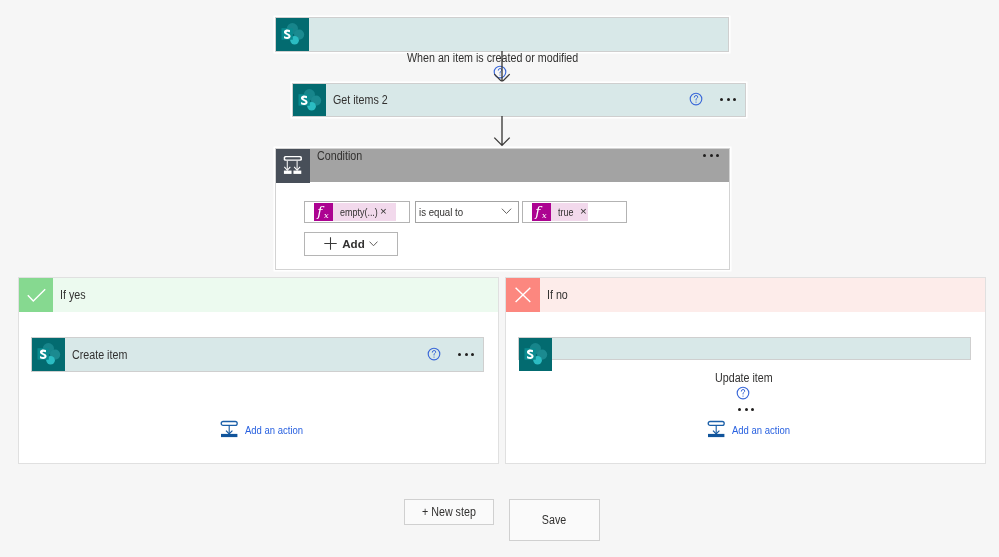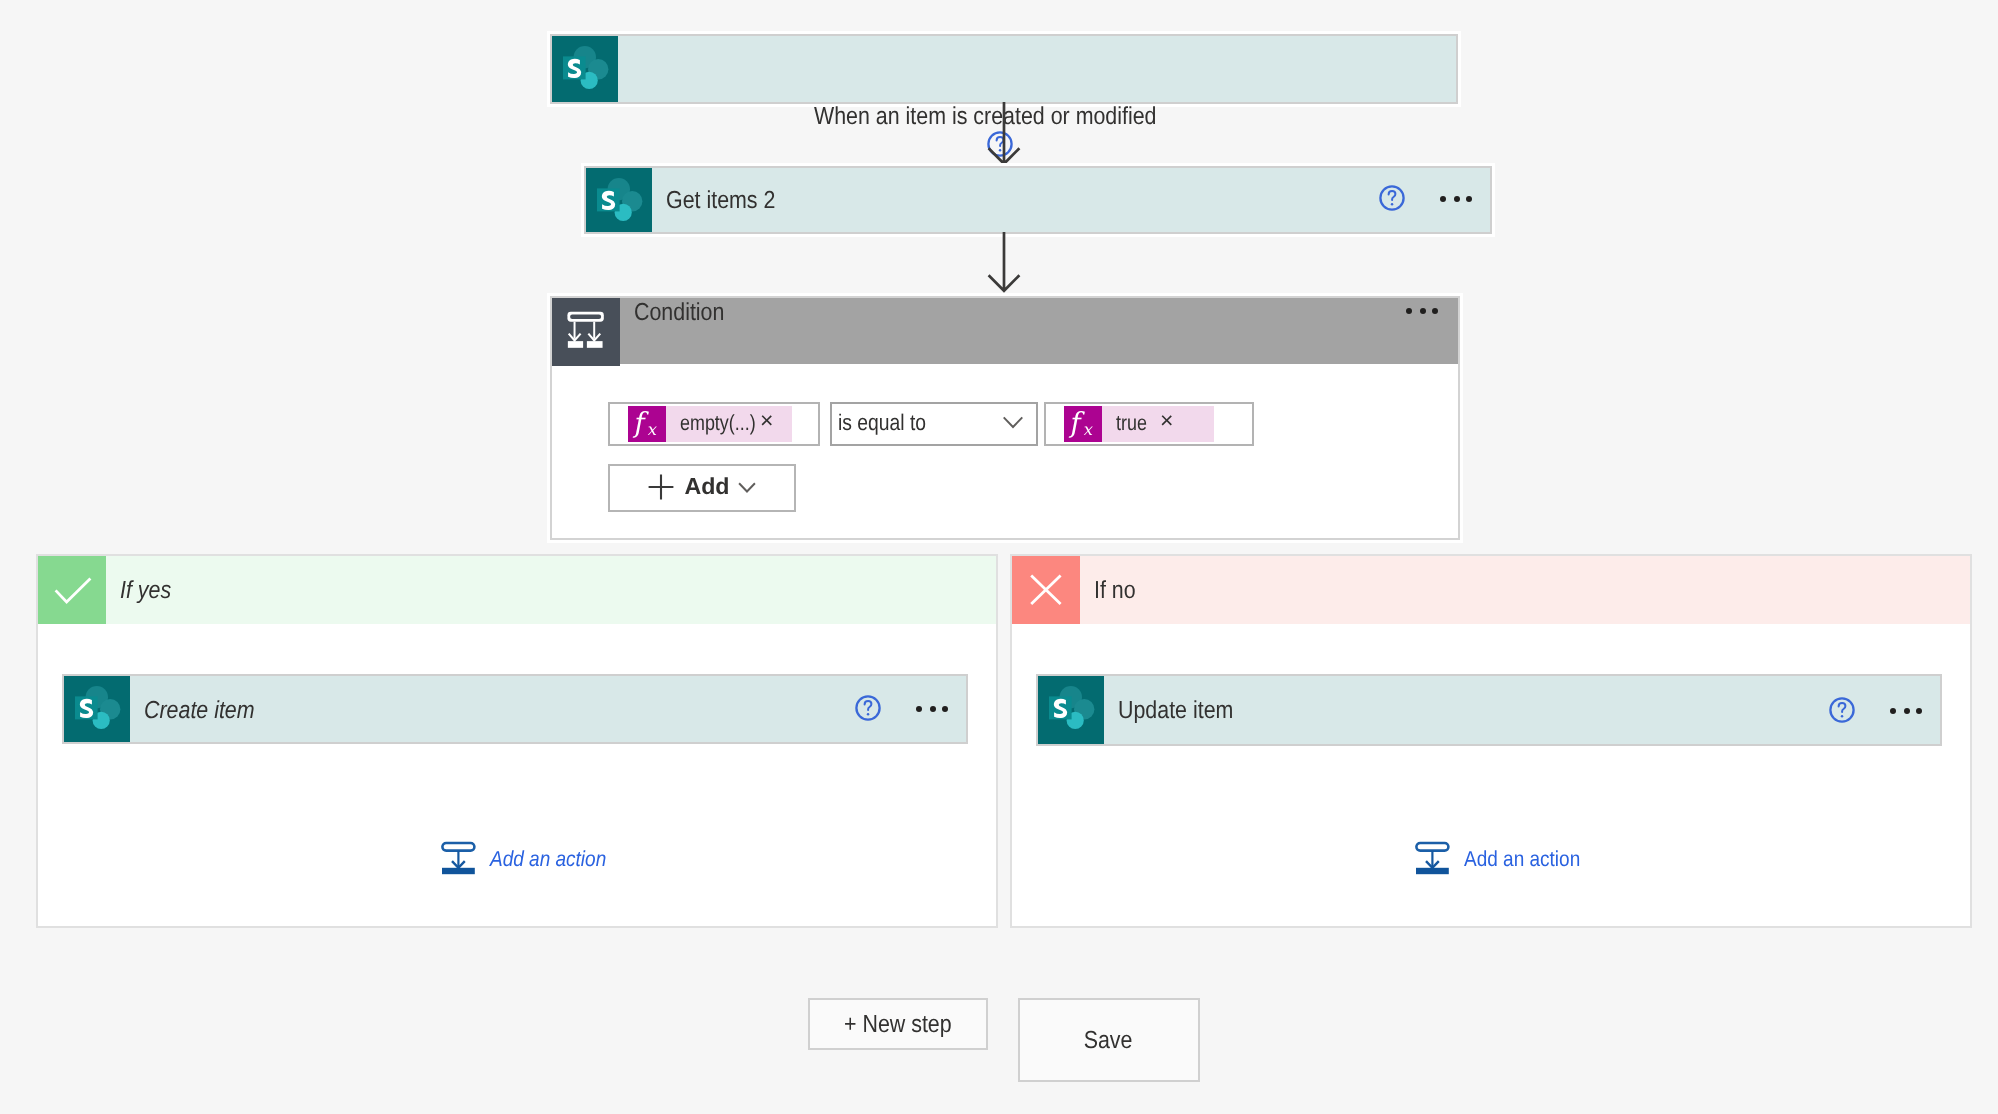--- a/index.html
+++ b/index.html
@@ -166,38 +166,38 @@
       </svg>
     </div>
 
     <div class="fieldbox" style="position:absolute;left:246px;top:52px;width:105px;">
       <div class="fx">
           <svg width="19" height="18" viewBox="0 0 19 18">
           <text x="3.3" y="13.0" font-family="DejaVu Serif, serif" font-style="italic" font-size="13.8" fill="#fff">f</text>
           <text x="9.9" y="14.6" font-family="DejaVu Serif, serif" font-style="italic" font-size="8.2" fill="#fff">x</text>
         </svg>
         </div>
-      <div class="token" style="width:56px;">
+      <div class="token" style="width:37px;">
         <span class="lbl" style="width:17px;">true</span>
         <span class="x" style="margin-left:5px;">×</span>
       </div>
     </div>
 
     <div class="addbtn" style="left:28px;top:83px;width:94px;height:24px;text-align:center;">
       <svg width="13" height="13" viewBox="0 0 13 13" style="margin-right:5px;">
         <path d="M6.5 0.3 L6.5 12.7 M0.3 6.5 L12.7 6.5" stroke="#3a3a3a" stroke-width="1.05"></path>
       </svg>
       <span>Add</span>
       <svg width="9" height="6" viewBox="0 0 10 6.5" style="margin-left:4px;">
         <path d="M0.6 0.6 L5 5.2 L9.4 0.6" fill="none" stroke="#605e5c" stroke-width="1.1"></path>
       </svg>
     </div>
   </div>
 
-  <div class="branch" style="left:18px;top:277px;width:481px;height:187px;font-style:italic;">
+  <div class="branch" style="left:18px;top:277px;width:481px;height:187px;">
     <div class="branch-head" style="background:#ecfaef;">
       <div class="sq" style="background:#86d990;">
         <svg width="22" height="22" viewBox="0 0 22 22">
           <path d="M2.8 11.2 L8.3 17.0 L20.2 5.2" fill="none" stroke="#fff" stroke-width="1.4"></path>
         </svg>
       </div>
       <div class="lbl">If yes</div>
     </div>
 
     <div class="card" style="left:12px;top:59px;width:453px;height:35px;">
@@ -239,21 +239,21 @@
   <div class="branch" style="left:505px;top:277px;width:481px;height:187px;">
     <div class="branch-head" style="background:#fdecea;">
       <div class="sq" style="background:#fc877f;">
         <svg width="22" height="22" viewBox="0 0 22 22">
           <path d="M3.6 3.8 L18.3 18.0 M18.3 3.8 L3.6 18.0" fill="none" stroke="#fff" stroke-width="1.4"></path>
         </svg>
       </div>
       <div class="lbl">If no</div>
     </div>
 
-    <div class="card" style="left:12px;top:59px;width:453px;height:36px;">
+    <div class="card" style="left:12px;top:59px;width:453px;height:23px;flex-direction:column;">
       <div class="iconbox">
         <svg width="33" height="33" viewBox="0 0 33 33" style="position:absolute;left:0;top:0;">
         <circle cx="16.4" cy="10.6" r="5.6" fill="#17858b"></circle>
         <circle cx="23.1" cy="16.6" r="5.1" fill="#1b8a90"></circle>
         <circle cx="18.6" cy="22.2" r="4.3" fill="#2bbcc2"></circle>
         <rect x="5.5" y="10.2" width="11.3" height="11.5" fill="#0a8b8f"></rect>
         <g transform="translate(7.95,16.1) scale(1.09) translate(-8.45,-16.1)">
               <path d="M13.95 12.35 q-1.7 -0.8 -3.25 -0.48 q-1.9 0.38 -2.22 1.92 q-0.3 1.45 0.98 2.3 q0.82 0.54 2.06 0.96 q1.24 0.4 1.14 1.02 q-0.11 0.64 -1.36 0.7 q-1.46 0.05 -2.76 -0.86 l0 2.1 q1.52 0.7 3.2 0.59 q1.95 -0.11 2.6 -1.5 q0.6 -1.29 -0.36 -2.37 q-0.65 -0.71 -2.0 -1.2 q-1.35 -0.5 -1.3 -1.06 q0.05 -0.54 1.05 -0.59 q1.25 -0.05 2.23 0.54 z" fill="#ffffff"></path>
             </g>
       </svg>

